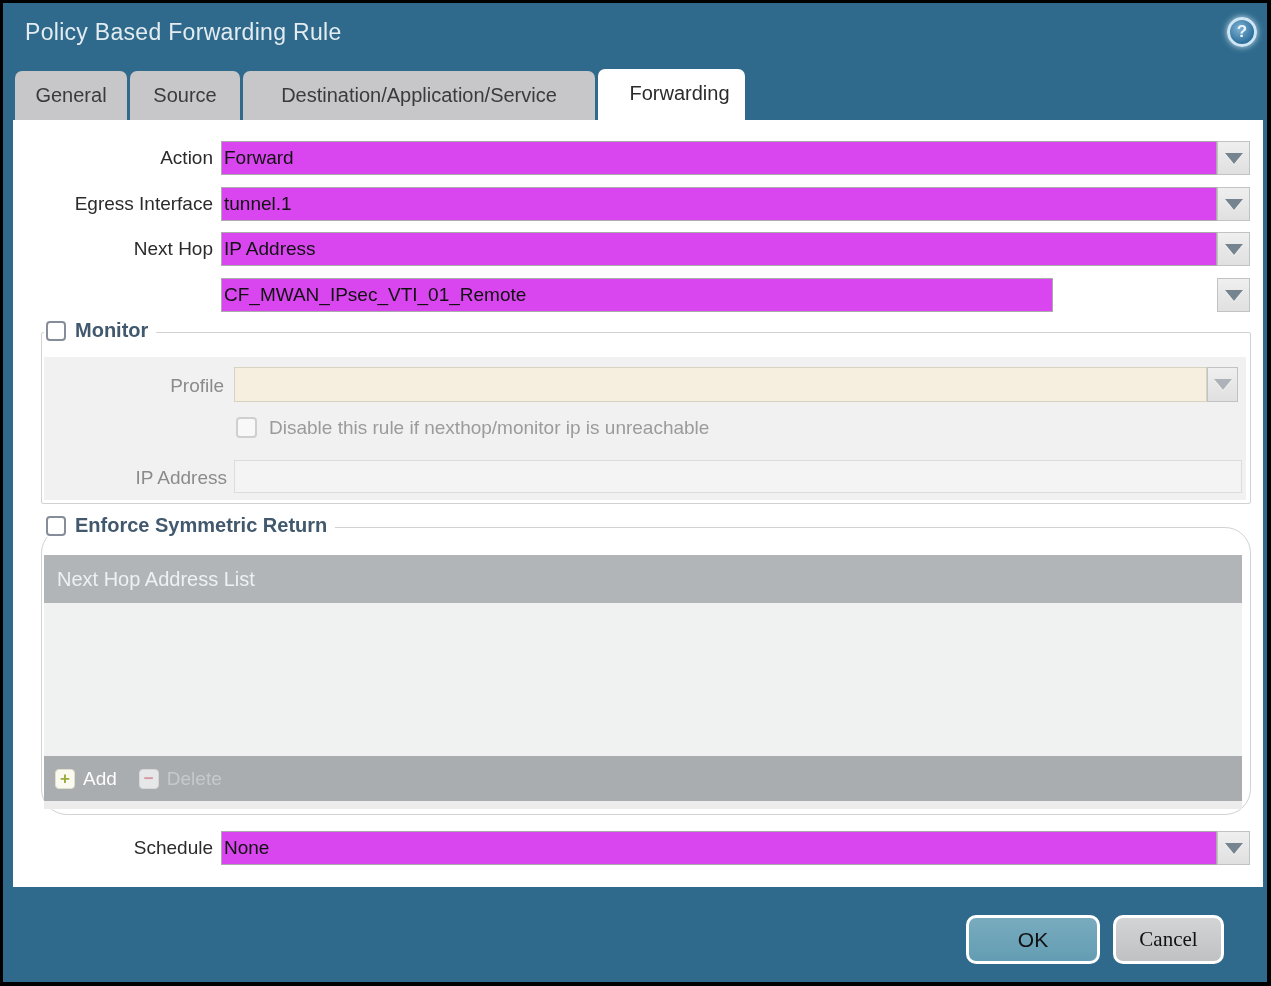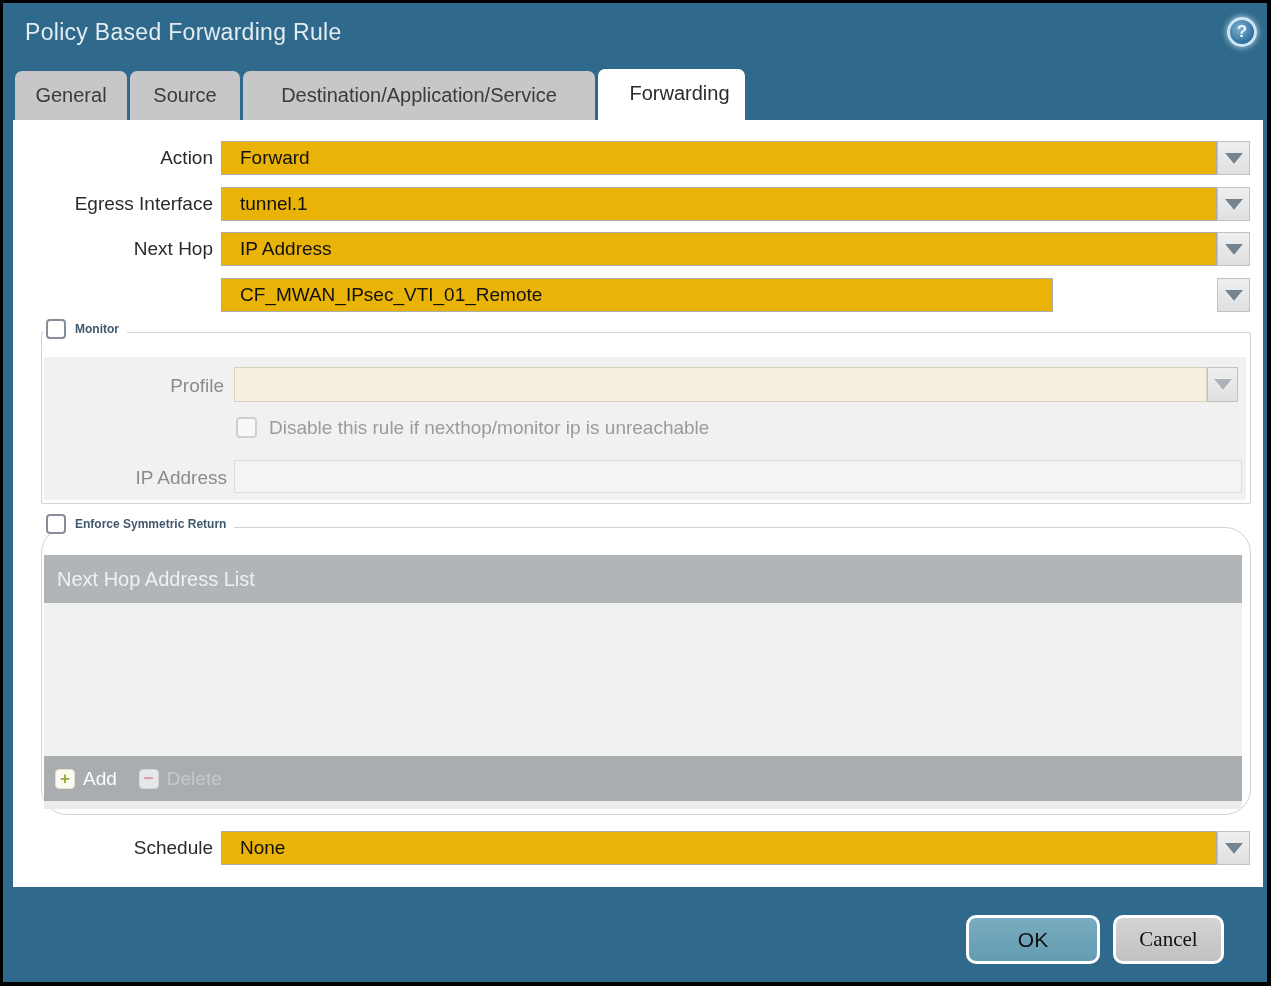--- a/index.html
+++ b/index.html
@@ -17,33 +17,33 @@
 
   
   .tab{ position:absolute; top:68px; height:49px; background:#c7c7c9; border-radius:7px 7px 0 0;
         color:#3b3b3b; font-size:20px; text-align:center; line-height:49px; cursor:pointer; }
   .tab.active{ top:66px; height:51px; background:#fff; color:#2b2b2b; z-index:3; }
 
   
   .content{ position:absolute; left:10px; top:117px; width:1250px; height:767px; background:#fff; z-index:2; }
 
   .flabel{ position:absolute; width:200px; text-align:right; font-size:19px; color:#2b2b2b; line-height:34px; }
-  .combo{ position:absolute; height:34px; background:#eab308; border:1px solid #ababab;
-          font-size:19px; color:#111; line-height:32px; padding-left:18px; overflow:hidden; white-space:nowrap; }
+  .combo{ position:absolute; height:34px; background:#d946ef; border:1px solid #ababab;
+          font-size:19px; color:#111; line-height:32px; padding-left:2px; overflow:hidden; white-space:nowrap; }
   .arrowbtn{ position:absolute; width:33px; height:34px; background:linear-gradient(#efefef,#e0e0e0);
              border:1px solid #c2c2c2; cursor:pointer; display:flex; align-items:center; justify-content:center; }
   .arrowbtn .tri{ width:0; height:0; border-left:9px solid transparent; border-right:9px solid transparent;
                   border-top:11px solid #76848f; filter:drop-shadow(0 1px 0 rgba(255,255,255,.7)); }
   .arrowbtn.disabled .tri{ border-top-color:#adb3b8; }
 
   
   .fset{ position:absolute; border:1px solid #d2d2d2; border-radius:2px; }
   .legend{ position:absolute; top:-14px; left:2px; background:#fff; padding:0 8px 0 2px;
            display:flex; align-items:center; gap:9px; }
-  .legend .cap{ font-size:12px; font-weight:bold; color:#41586d; }
+  .legend .cap{ font-size:20px; font-weight:bold; color:#41586d; }
   .checkbox{ width:20px; height:20px; background:#fff; border:2px solid #868c98; border-radius:4px; cursor:pointer; }
   .checkbox.disabled{ border:2px solid #cfcfcf; background:#f8f8f8; cursor:default; }
 
   .panel{ position:absolute; left:2px; right:4px; background:#f1f1f2; }
   .glabel{ color:#8b8b8b; }
 
   .inputdis{ position:absolute; background:#f4f4f4; border:1px solid #dcdcdc; height:33px; }
   .inputtan{ position:absolute; background:#f6efdf; border:1px solid #d8d2c0; height:35px; }
 
   

